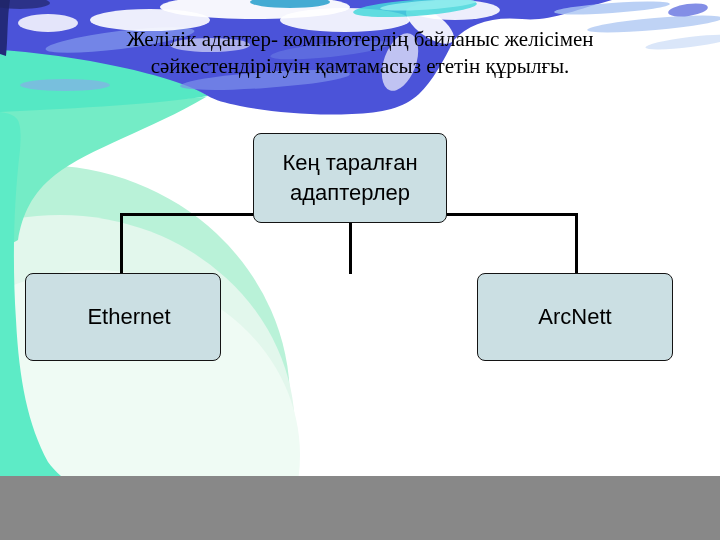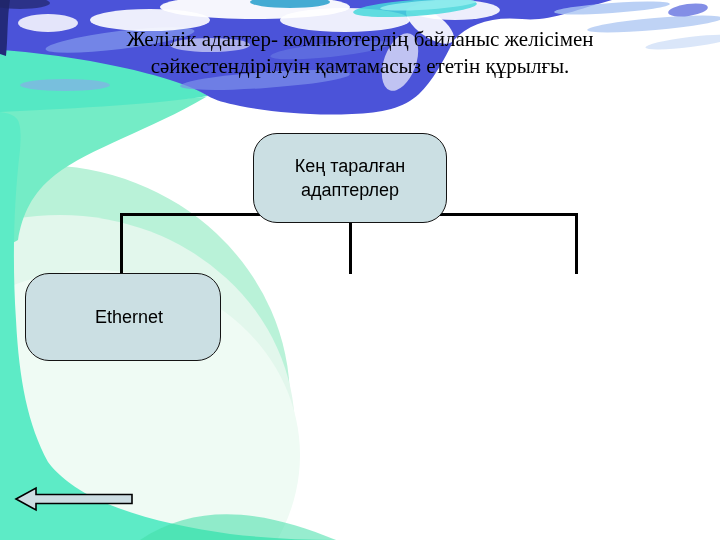--- a/index.html
+++ b/index.html
@@ -1,38 +1,38 @@
 <!DOCTYPE html>
 <html style="--title-color: #000000; --connector: #000000; --node-fill: #cbdfe3; --node-border: #141414; --arrow-fill: #ccdde2; --bg-blue: #4b53d9; --bg-turquoise: #5debc6; --bg-mint: #74ecc6;"><head>
 <meta charset="utf-8">
 <style>
   html,body{margin:0;padding:0;background:#888;}
   .slide{
-    position:relative;width:720px;height:540px;overflow:hidden;
+    position:relative;width:720px;height:476px;overflow:hidden;
     background:#ffffff;font-family:"Liberation Sans",sans-serif;
   }
   .bg{position:absolute;left:0;top:0;width:720px;height:540px;z-index:0;}
   .title{
     position:absolute;left:60px;top:26px;width:600px;z-index:3;
     font-family:"Liberation Serif","DejaVu Serif",serif;
     font-size:21px;line-height:27px;text-align:center;
     color:var(--title-color,#000);
   }
   .connector{position:absolute;background:var(--connector,#000);z-index:1;}
   .connector.h{left:122px;top:213px;width:456px;height:3px;}
   .connector.v1{left:120px;top:213px;width:3px;height:61px;}
   .connector.v2{left:349px;top:216px;width:3px;height:58px;}
   .connector.v3{left:575px;top:213px;width:3px;height:61px;}
   .node{
     position:absolute;z-index:2;
     background:var(--node-fill,#cbdfe3);
     border:1.5px solid var(--node-border,#141414);
-    border-radius:24px;
+    border-radius:8px;
     display:flex;align-items:center;justify-content:center;
-    font-size:18px;color:#000;text-align:center;line-height:1.35;
+    font-size:22px;color:#000;text-align:center;line-height:1.35;
     box-sizing:border-box;
   }
   .node.root{left:253px;top:133px;width:194px;height:90px;}
   .node.root span{max-width:150px;}
   .node.c1{left:25px;top:273px;width:196px;height:88px;padding-left:12px;}
   .node.c2{left:258px;top:273px;width:187px;height:88px;}
   .node.c3{left:477px;top:273px;width:196px;height:88px;}
   .back-arrow{position:absolute;left:13px;top:482px;width:122px;height:34px;z-index:2;cursor:pointer;}
 </style>
 </head>
@@ -91,18 +91,21 @@
   <div class="connector v1"></div>
   <div class="connector v2"></div>
   <div class="connector v3"></div>
 
   <div class="node root">
     <span>Кең таралған адаптерлер</span>
   </div>
   <div class="node c1">
     <span>Ethernet</span>
   </div>
+  <div class="node c3">
+    <span>ArcNett</span>
+  </div>
 
   <svg class="back-arrow" viewBox="0 0 122 34">
     <polygon points="3,17 23,6 23,12.5 119,12.5 119,21.5 23,21.5 23,28" fill="var(--arrow-fill,#ccdde2)" stroke="#000" stroke-width="1.6" stroke-linejoin="miter"></polygon>
   </svg>
 
 </div>
 
 </body></html>

